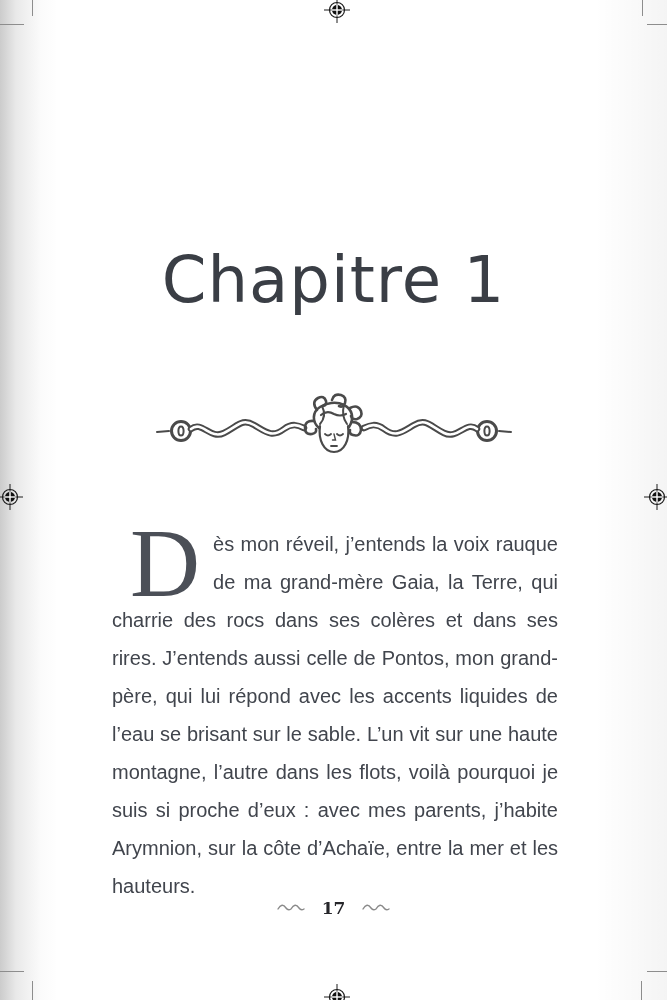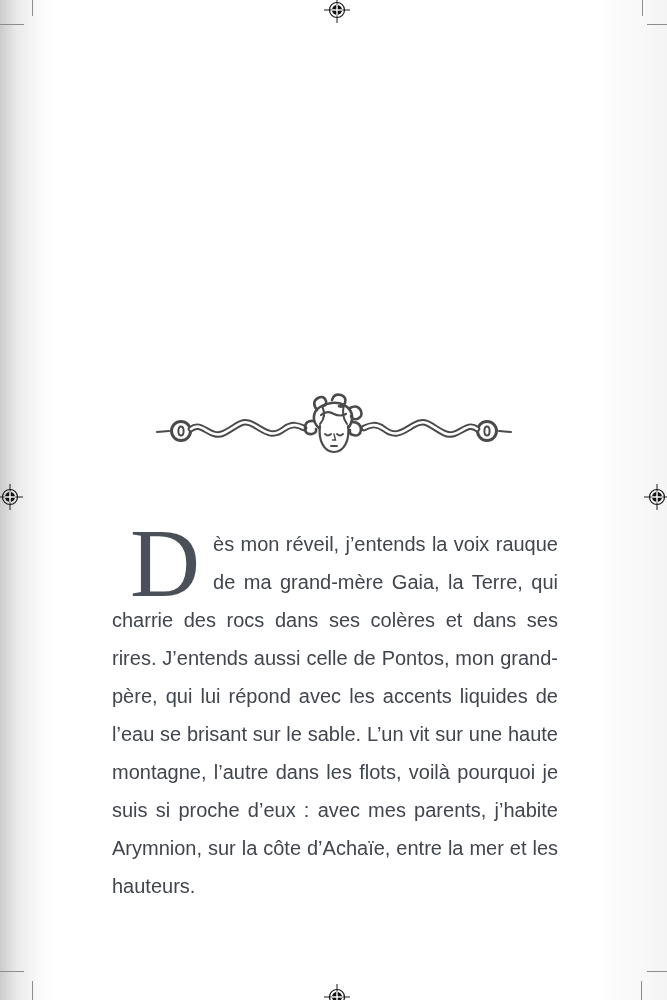--- a/index.html
+++ b/index.html
@@ -118,20 +118,21 @@
   <svg class="reg left" viewBox="0 0 26 26">
       <use href="#regmark"></use>
     </svg>
   <svg class="reg right" viewBox="0 0 26 26">
       <use href="#regmark"></use>
     </svg>
   <svg class="reg bottom" viewBox="0 0 26 26">
       <use href="#regmark"></use>
     </svg>
 
+  <div class="chapter-title">Chapitre 1</div>
 
   <svg class="ornament" viewBox="0 0 360 84">
     <g stroke="#4a4a4a" fill="none" stroke-linecap="round">
 
       <g id="snakeL">
         <line x1="3" y1="44" x2="15" y2="43" stroke-width="2"></line>
         <circle cx="27" cy="43" r="9.5" stroke-width="3" fill="#ffffff"></circle>
         <ellipse cx="27" cy="43" rx="2.6" ry="4.6" stroke-width="2"></ellipse>
         <path id="bodyL" d="M37,41 C48,32 56,52 70,45 C84,38 88,30 100,37 C112,44 118,50 130,41 C138,35 144,37 150,40" stroke-width="6.5"></path>
         <path d="M37,41 C48,32 56,52 70,45 C84,38 88,30 100,37 C112,44 118,50 130,41 C138,35 144,37 150,40" stroke="#ffffff" stroke-width="2.6"></path>
@@ -167,14 +168,23 @@
         <path d="M168,18 q5,10 -2,18" stroke-width="2"></path>
         <path d="M190,17 q-3,11 3,19" stroke-width="2"></path>
       </g>
     </g>
   </svg>
 
   <p class="body-text">
     <span class="dropcap">D</span><span class="lead-bold">ès mon réveil,</span><span> j’entends la voix rauque de ma grand-mère Gaia, la Terre, qui charrie des rocs dans ses colères et dans ses rires. J’entends aussi celle de Pontos, mon grand-père, qui lui répond avec les accents liquides de l’eau se brisant sur le sable. L’un vit sur une haute montagne, l’autre dans les flots, voilà pourquoi je suis si proche d’eux : avec mes parents, j’habite Arymnion, sur la côte d’Achaïe, entre la mer et les hauteurs.</span>
   </p>
 
+  <div class="footer">
+    <svg class="squiggle" viewBox="0 0 28 10">
+        <use href="#squig"></use>
+      </svg>
+    <span class="page-number">17</span>
+    <svg class="squiggle" viewBox="0 0 28 10">
+        <use href="#squig"></use>
+      </svg>
+  </div>
 
 </div>
 
 </body></html>

